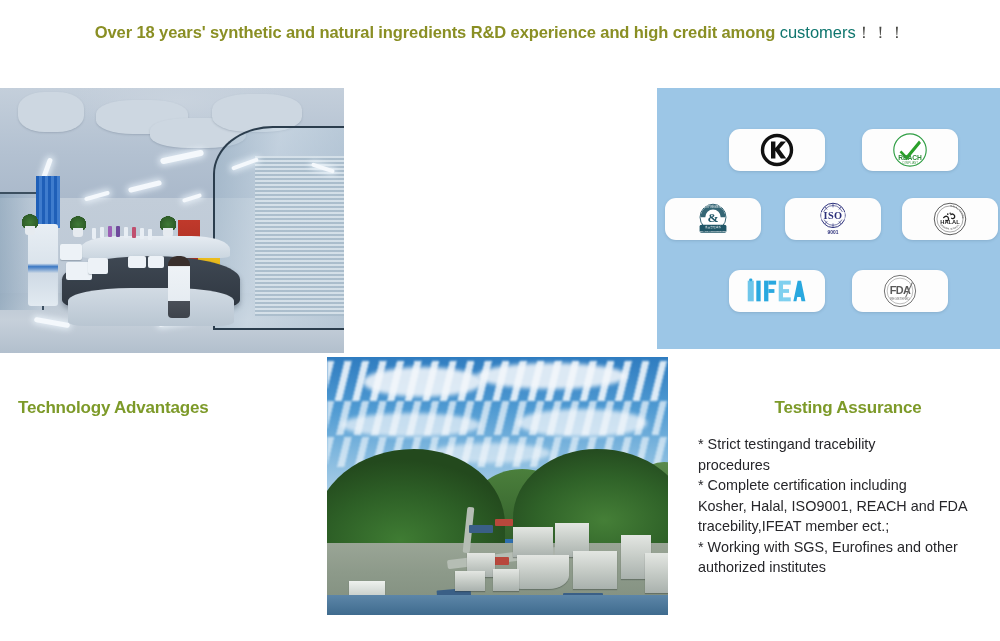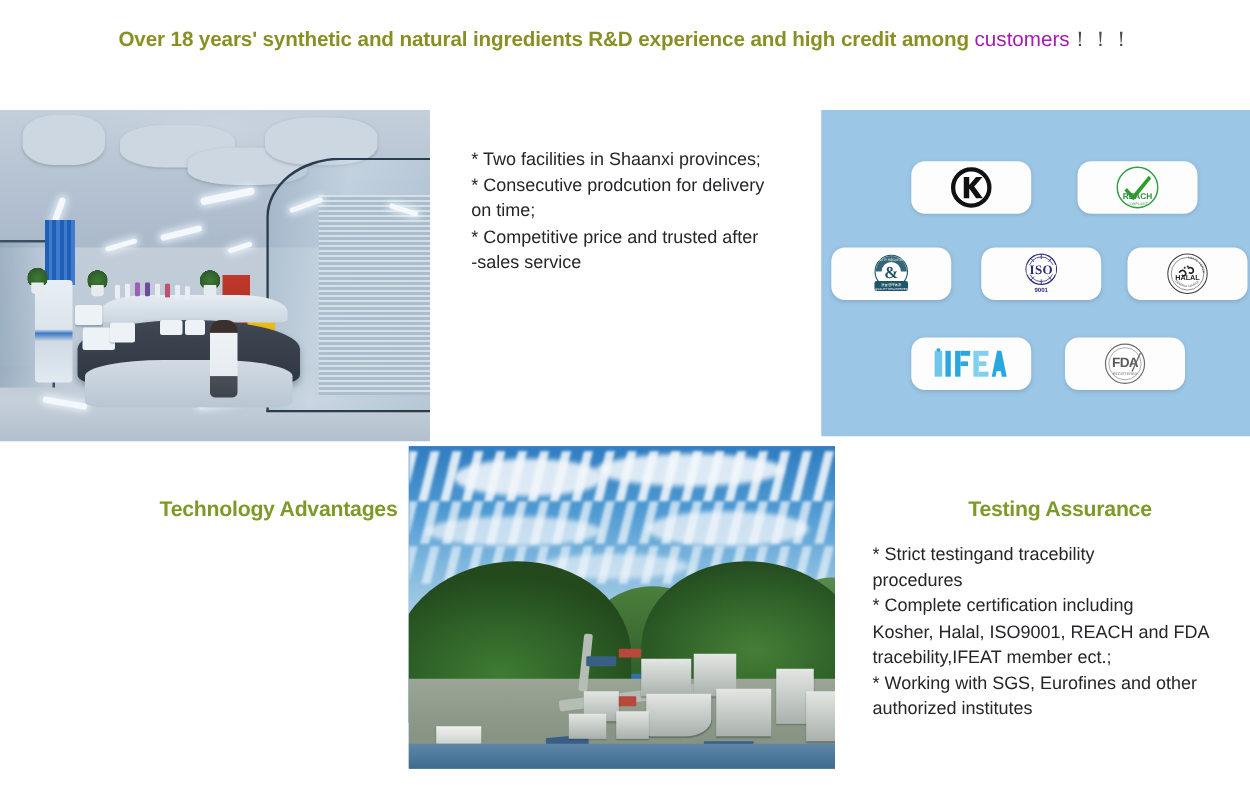--- a/index.html
+++ b/index.html
@@ -19,21 +19,21 @@
     font-size:16.5px;
     line-height:20px;
     white-space:nowrap;
   }
   .headline .hl-green{
     color:#8a8f24;
     font-weight:bold;
     letter-spacing:-0.1px;
   }
   .headline .hl-dark{
-    color:#a21caf;
+    color:#0f766e;
     font-weight:normal;
     letter-spacing:0px;
   }
   .headline .hl-bang{
     color:#4a4a46;
     font-weight:normal;
   }
 
   
   .sec-title{
@@ -170,21 +170,21 @@
   .c3{left:8px;top:110px;}
   .c4{left:128px;top:110px;}
   .c5{left:245px;top:110px;}
   .c6{left:72px;top:182px;}
   .c7{left:195px;top:182px;}
 
   .badge-svg{display:block;}
 
   
   .tech-block{position:absolute;left:18px;top:398px;width:300px;}
-  .tech-title{display:block;text-align:right;margin-bottom:0;}
+  .tech-title{display:block;text-align:left;margin-bottom:0;}
 
   
   .town-photo{
     position:absolute;left:327px;top:357px;width:341px;height:258px;
     overflow:hidden;background:#2f6fae;
   }
   .sky{
     position:absolute;left:0;top:0;width:341px;height:135px;
     background:linear-gradient(180deg,#2f7cc0 0%,#4f9ad2 38%,#7fb7de 70%,#a9cde6 100%);
   }
@@ -302,25 +302,20 @@
 
     <div class="lab-box" style="left:60px;top:156px;width:22px;height:16px;"></div>
     <div class="lab-box" style="left:66px;top:174px;width:26px;height:18px;"></div>
     <div class="lab-box" style="left:88px;top:170px;width:20px;height:16px;"></div>
     <div class="lab-box" style="left:128px;top:168px;width:18px;height:12px;"></div>
     <div class="lab-box" style="left:148px;top:168px;width:16px;height:12px;"></div>
     <div class="lab-person"></div>
   </div>
 
   <div class="mfg-block">
-    <div class="body-text mfg-text">* Two facilities in Shaanxi provinces;
-* Consecutive prodcution for delivery
-on time;
-* Competitive price and trusted after
--sales service</div>
   </div>
 
   <div class="cert-panel">
     <div class="cert-grid">
 
       <div class="cert-card cc-w c1">
         <svg class="badge-svg" width="34" height="34" viewBox="0 0 34 34">
           <circle cx="17" cy="17" r="14.5" fill="#ffffff" stroke="#111111" stroke-width="3.4"></circle>
           <path d="M11 8.5 h4.4 v6.4 l5.4 -6.4 h5.2 l-6.6 7.6 l6.9 9.4 h-5.4 l-5.5 -7.8 v7.8 h-4.4 z" fill="#111111"></path>
         </svg>

